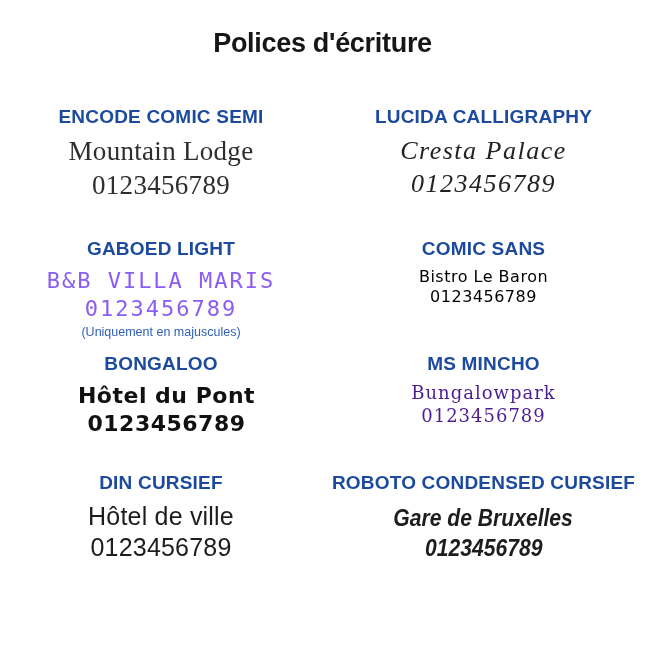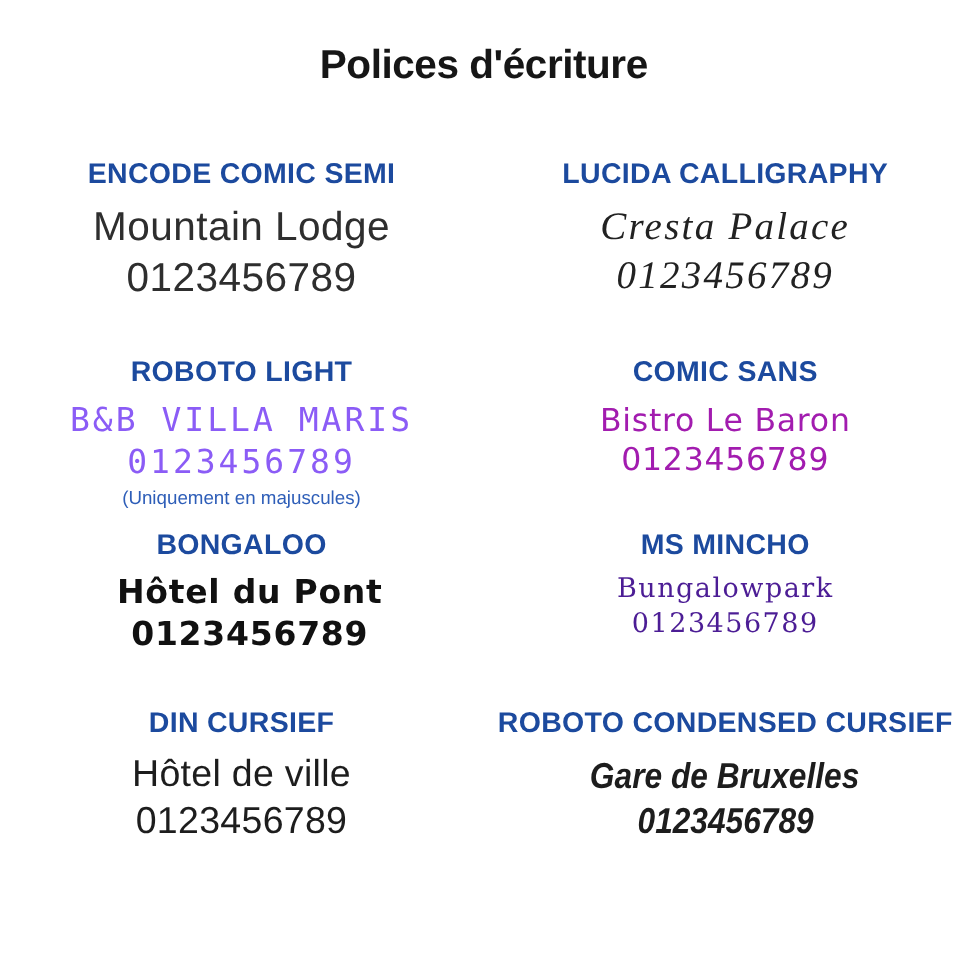--- a/index.html
+++ b/index.html
@@ -46,24 +46,24 @@
     line-height: 1.25;
   }
   .note {
     font-family: "Liberation Sans", sans-serif;
     font-size: 12.5px;
     color: #2e5eb8;
     margin-top: 3px;
     line-height: 1.2;
   }
   
-  .s-encode   { font-family: Liberation Sans, sans-serif; font-weight: 400; font-size: 27px; letter-spacing: 0.3px; color: #2e2e2e; }
+  .s-encode   { font-family: Liberation Serif, serif; font-weight: 400; font-size: 27px; letter-spacing: 0.3px; color: #2e2e2e; }
   .s-lucida   { font-family: Liberation Serif, serif; font-style: italic; font-size: 26px; letter-spacing: 1.5px; color: #222222; }
   .s-gaboed   { font-family: "DejaVu Sans Mono", monospace; font-weight: 400; font-size: 22px; letter-spacing: 2px; color: #8b5cf6; }
-  .s-comic    { font-family: "DejaVu Sans", sans-serif; font-weight: 400; font-size: 21px; letter-spacing: 0.5px; color: #a21caf; }
+  .s-comic    { font-family: "DejaVu Sans", sans-serif; font-weight: 400; font-size: 16px; letter-spacing: 0.5px; color: #000000; }
   .s-bongaloo { font-family: "DejaVu Sans", sans-serif; font-weight: 700; font-size: 22px; letter-spacing: 0.5px; color: #111111; margin-left: 11px; }
   .s-mincho   { font-family: "DejaVu Serif", serif; font-weight: 400; font-size: 18px; letter-spacing: 1px; color: #4c1d95; }
   .s-din      { font-family: "Liberation Sans", sans-serif; font-weight: 400; font-size: 25px; letter-spacing: 0.2px; color: #1d1d1d; }
   .s-roboto   { font-family: "Liberation Sans", sans-serif; font-style: italic; font-weight: 700; font-size: 24px; color: #1d1d1d; display: inline-block; transform: scaleX(0.88); transform-origin: center; }
   .s-roboto.sample { margin-top: 2px; }
 </style>
 </head>
 <body>
 
 <div class="page">
@@ -78,21 +78,21 @@
       <div class="digits s-encode">0123456789</div>
     </div>
 
     <div class="cell">
       <div class="fname">LUCIDA CALLIGRAPHY</div>
       <div class="sample s-lucida">Cresta Palace</div>
       <div class="digits s-lucida">0123456789</div>
     </div>
 
     <div class="cell">
-      <div class="fname">ROBOTO LIGHT</div>
+      <div class="fname">GABOED LIGHT</div>
       <div class="sample s-gaboed">B&amp;B VILLA MARIS</div>
       <div class="digits s-gaboed">0123456789</div>
       <div class="note">(Uniquement en majuscules)</div>
     </div>
 
     <div class="cell">
       <div class="fname">COMIC SANS</div>
       <div class="sample s-comic">Bistro Le Baron</div>
       <div class="digits s-comic">0123456789</div>
     </div>

